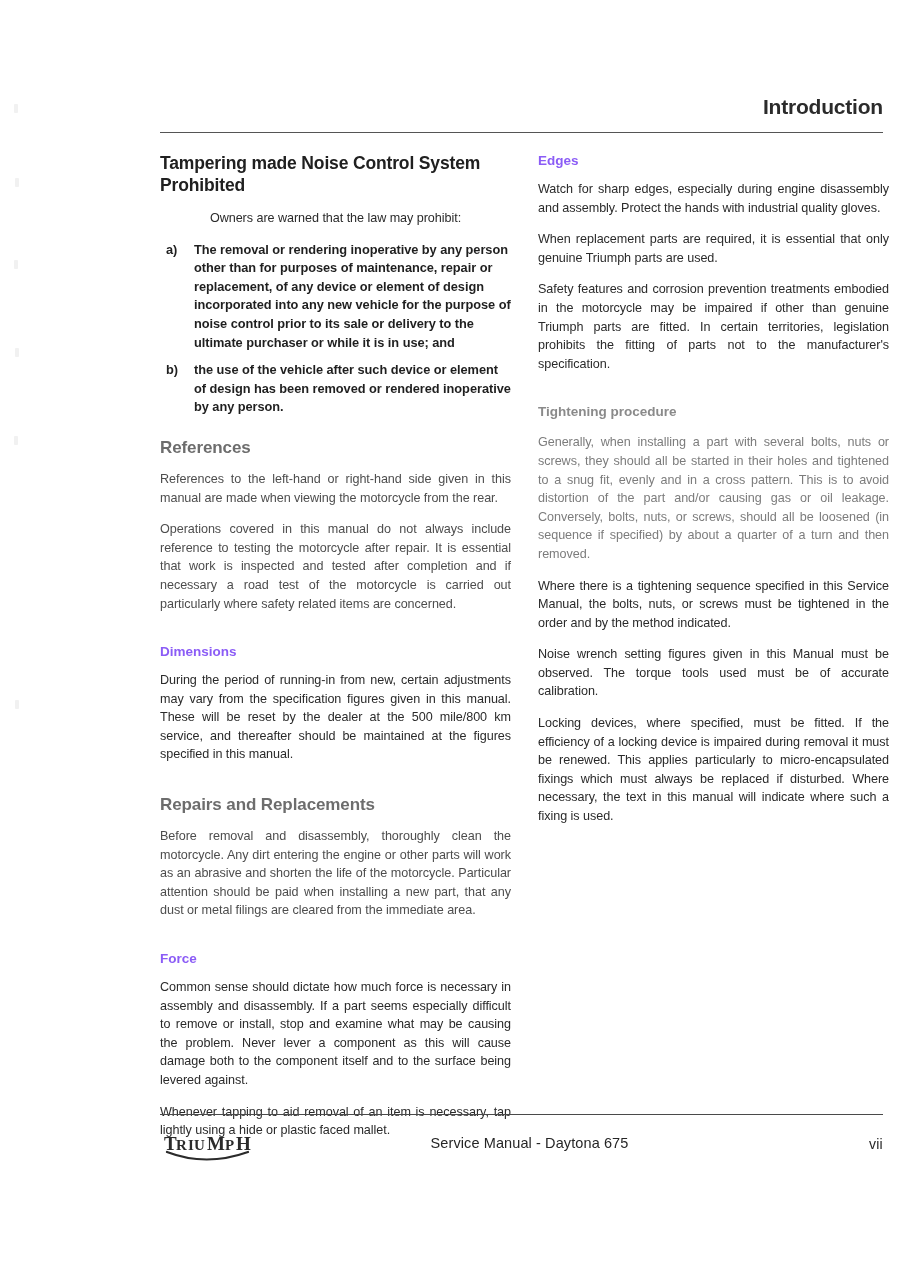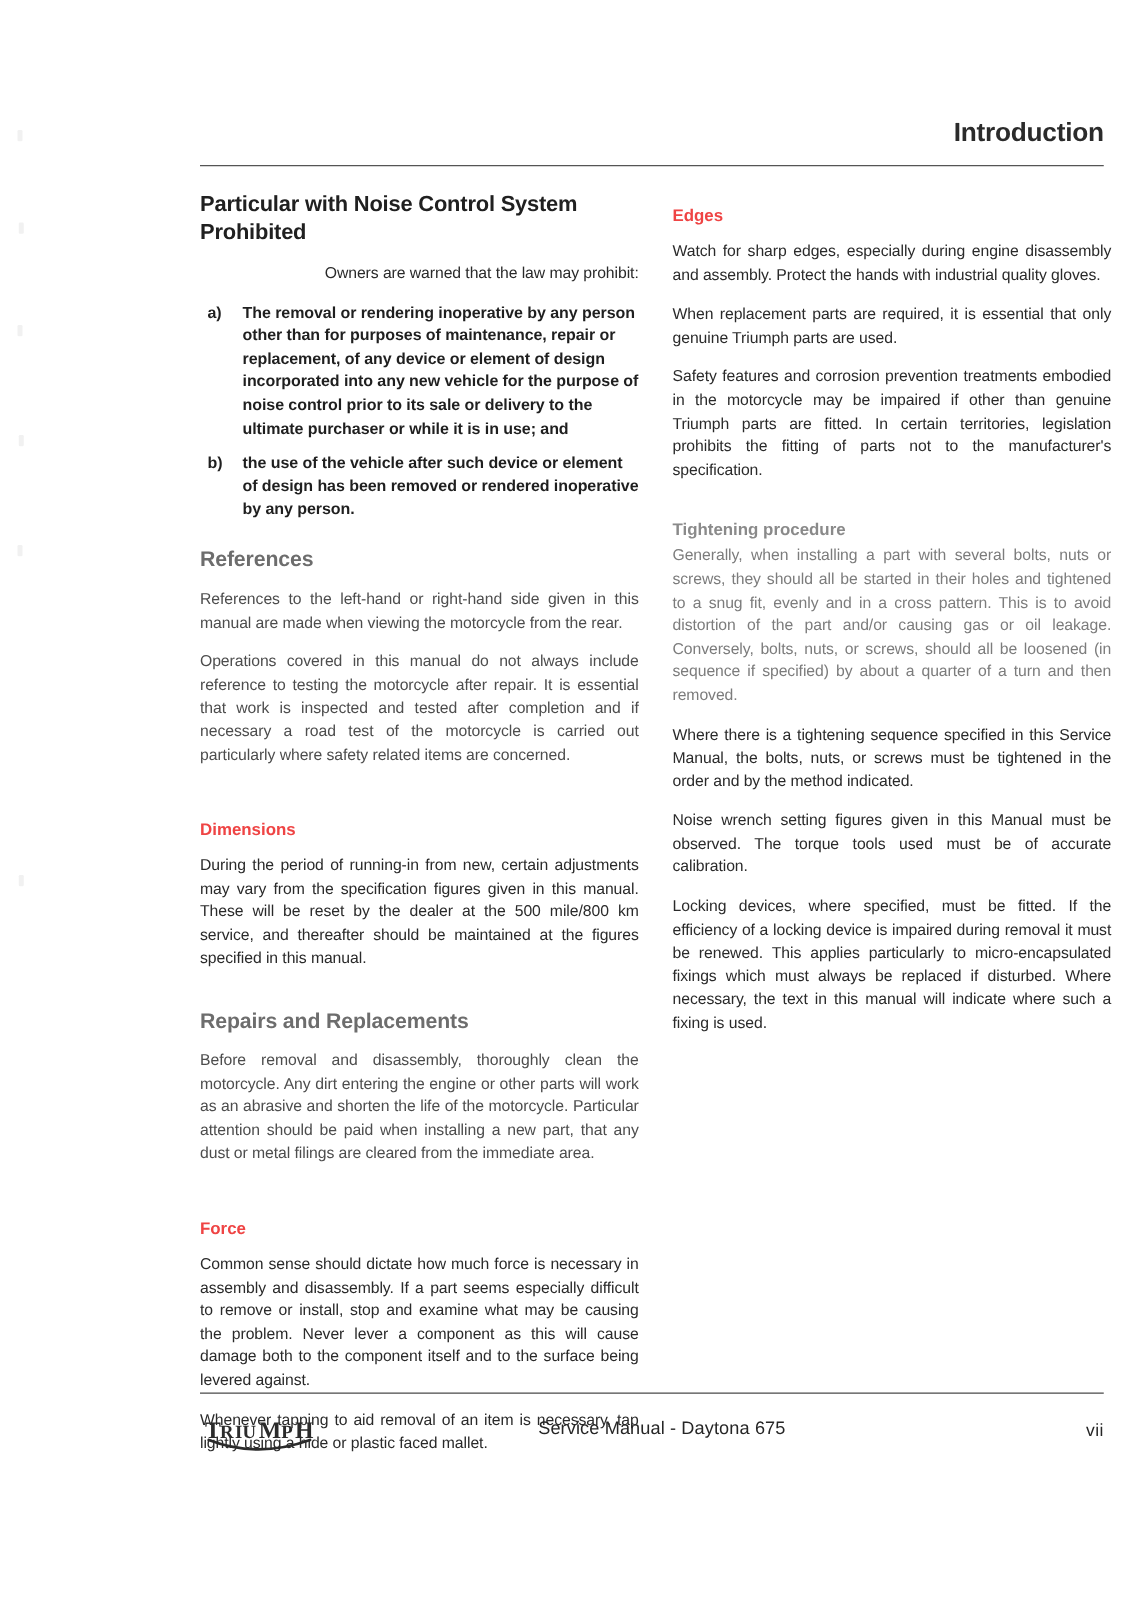--- a/index.html
+++ b/index.html
@@ -75,45 +75,45 @@
     line-height: 22px;
     letter-spacing: -0.1px;
     color: #6d6d6d;
     margin: 0 0 11px 0;
     font-weight: bold;
   }
   
   .h-sub {
     font-size: 13.5px;
     line-height: 18px;
-    color: #ef4444;
-    margin: 12px 0 10px 0;
+    color: #8b5cf6;
+    margin: 0 0 10px 0;
     font-weight: bold;
   }
   
   .h-sub-faded {
     font-size: 13.5px;
     line-height: 18px;
     color: #8a8a8a;
-    margin: 0 0 2px 0;
+    margin: 0 0 12px 0;
     font-weight: bold;
   }
 
   
   p.body {
     margin: 0 0 13px 0;
     font-size: 12.6px;
     line-height: 18.6px;
     color: #2a2a2a;
     text-align: justify;
     text-justify: inter-word;
     letter-spacing: -0.05px;
   }
   p.body.lead {
-    text-align: right;
+    text-align: center;
   }
   p.body.faded {
     color: #7c7c7c;
   }
   p.body.semi {
     color: #4d4d4d;
   }
 
   
   .alist {
@@ -218,21 +218,21 @@
 
   <div class="page-header">
     <div class="header-title">Introduction</div>
     <div class="header-rule"></div>
   </div>
 
   <div class="columns">
 
     <div class="col col-left">
 
-      <h2 class="h-major">Particular with Noise Control System Prohibited</h2>
+      <h2 class="h-major">Tampering made Noise Control System Prohibited</h2>
 
       <p class="body lead">Owners are warned that the law may prohibit:</p>
 
       <ul class="alist">
         <li>
           <span class="marker">a)</span>
           <span>The removal or rendering inoperative by any person other than for purposes of maintenance, repair or replacement, of any device or element of design incorporated into any new vehicle for the purpose of noise control prior to its sale or delivery to the ultimate purchaser or while it is in use; and</span>
         </li>
         <li>
           <span class="marker">b)</span>

